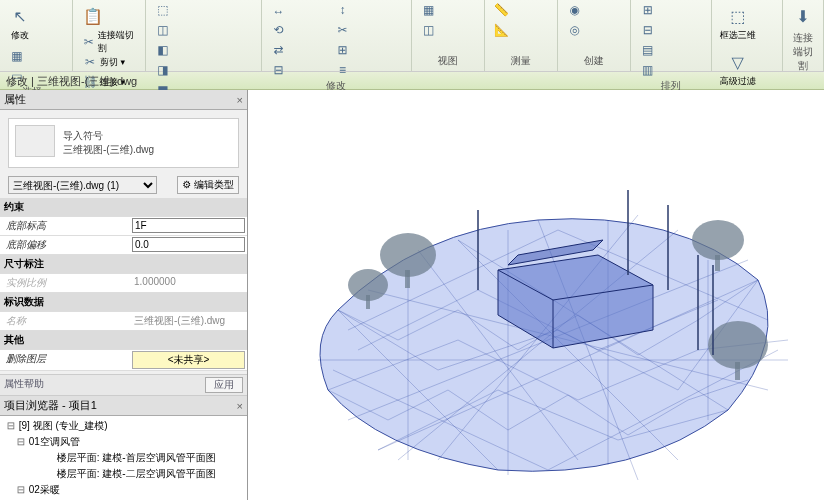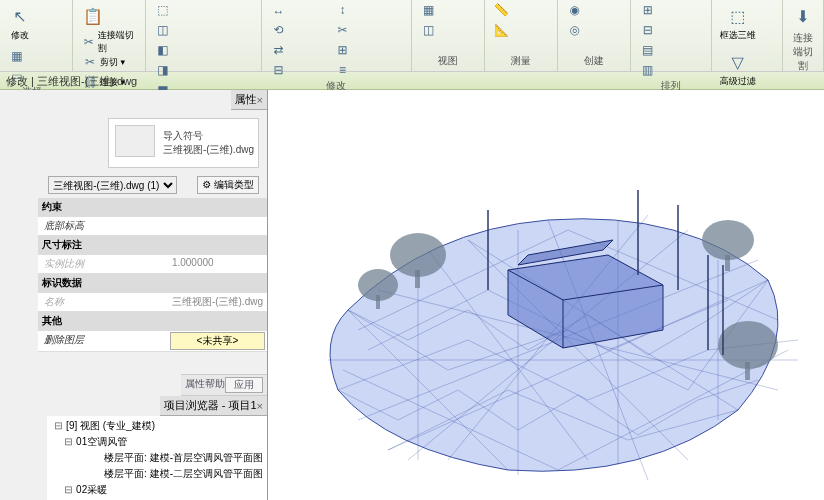--- a/index.html
+++ b/index.html
@@ -13,21 +13,21 @@
 .rbtn .glyph { width: 24px; height: 24px; display: flex; align-items: center; justify-content: center; font-size: 16px; color: #4a6a8a; }
 .rbtn .glyph.sm { width: 18px; height: 16px; font-size: 12px; }
 .rbtn.small { flex-direction: row; min-width: auto; width: 60px; height: 16px; }
 .rgroup-label { text-align: center; color: #555; font-size: 10px; padding: 1px 0; }
 
 .titlebar { height: 18px; background: linear-gradient(#e8f0d8, #d8e8c0); border-bottom: 1px solid #b0c090; padding: 2px 6px; font-size: 11px; color: #333; }
 
 .workspace { display: flex; height: calc(500px - 72px - 18px); }
 
 
-.left { width: 268px; background: #f0f0f0; border-right: 1px solid #999; display: flex; flex-direction: column; align-items: flex-end; }
+.left { width: 248px; background: #f0f0f0; border-right: 1px solid #999; display: flex; flex-direction: column; }
 .panel-hdr { background: #e0e0e0; border-bottom: 1px solid #aaa; padding: 2px 4px; font-size: 11px; display: flex; justify-content: space-between; align-items: center; }
 .panel-hdr .x { cursor: pointer; color: #666; }
 .elem-box { background: #fff; border: 1px solid #ccc; margin: 8px; padding: 10px 4px 10px 54px; position: relative; min-height: 44px; }
 .elem-box .thumb { position: absolute; left: 6px; top: 6px; width: 40px; height: 32px; background: #eee; border: 1px solid #ccc; }
 .elem-box .ln { font-size: 10px; color: #444; line-height: 14px; }
 .instance-row { display: flex; align-items: center; margin: 0 8px 4px 8px; gap: 20px; }
 .instance-row select { flex: 1; font-size: 10px; height: 18px; border: 1px solid #aaa; }
 .instance-row .editbtn { border: 1px solid #aaa; background: #f5f5f5; padding: 1px 4px; font-size: 10px; cursor: pointer; }
 .prop-grid { flex: none; }
 .prow { display: flex; border-bottom: 1px solid #ddd; background: #fff; font-size: 10px; }
@@ -253,20 +253,25 @@
       <span class="editbtn">
         <span>⚙</span>
         <span>编辑类型</span>
       </span>
     </div>
 
     <div class="prop-grid">
       <div class="prow cat">约束</div>
       <div class="prow">
         <div class="k">底部标高</div>
+        <div class="v"><input value="1F" style=""></div>
+      </div>
+      <div class="prow">
+        <div class="k">底部偏移</div>
+        <div class="v"><input value="0.0" style=""></div>
       </div>
       <div class="prow cat">尺寸标注</div>
       <div class="prow">
         <div class="k" style="color:#aaa">实例比例</div>
         <div class="v">
             <span class="ro">1.000000</span>
           </div>
       </div>
       <div class="prow cat">标识数据</div>
       <div class="prow">

